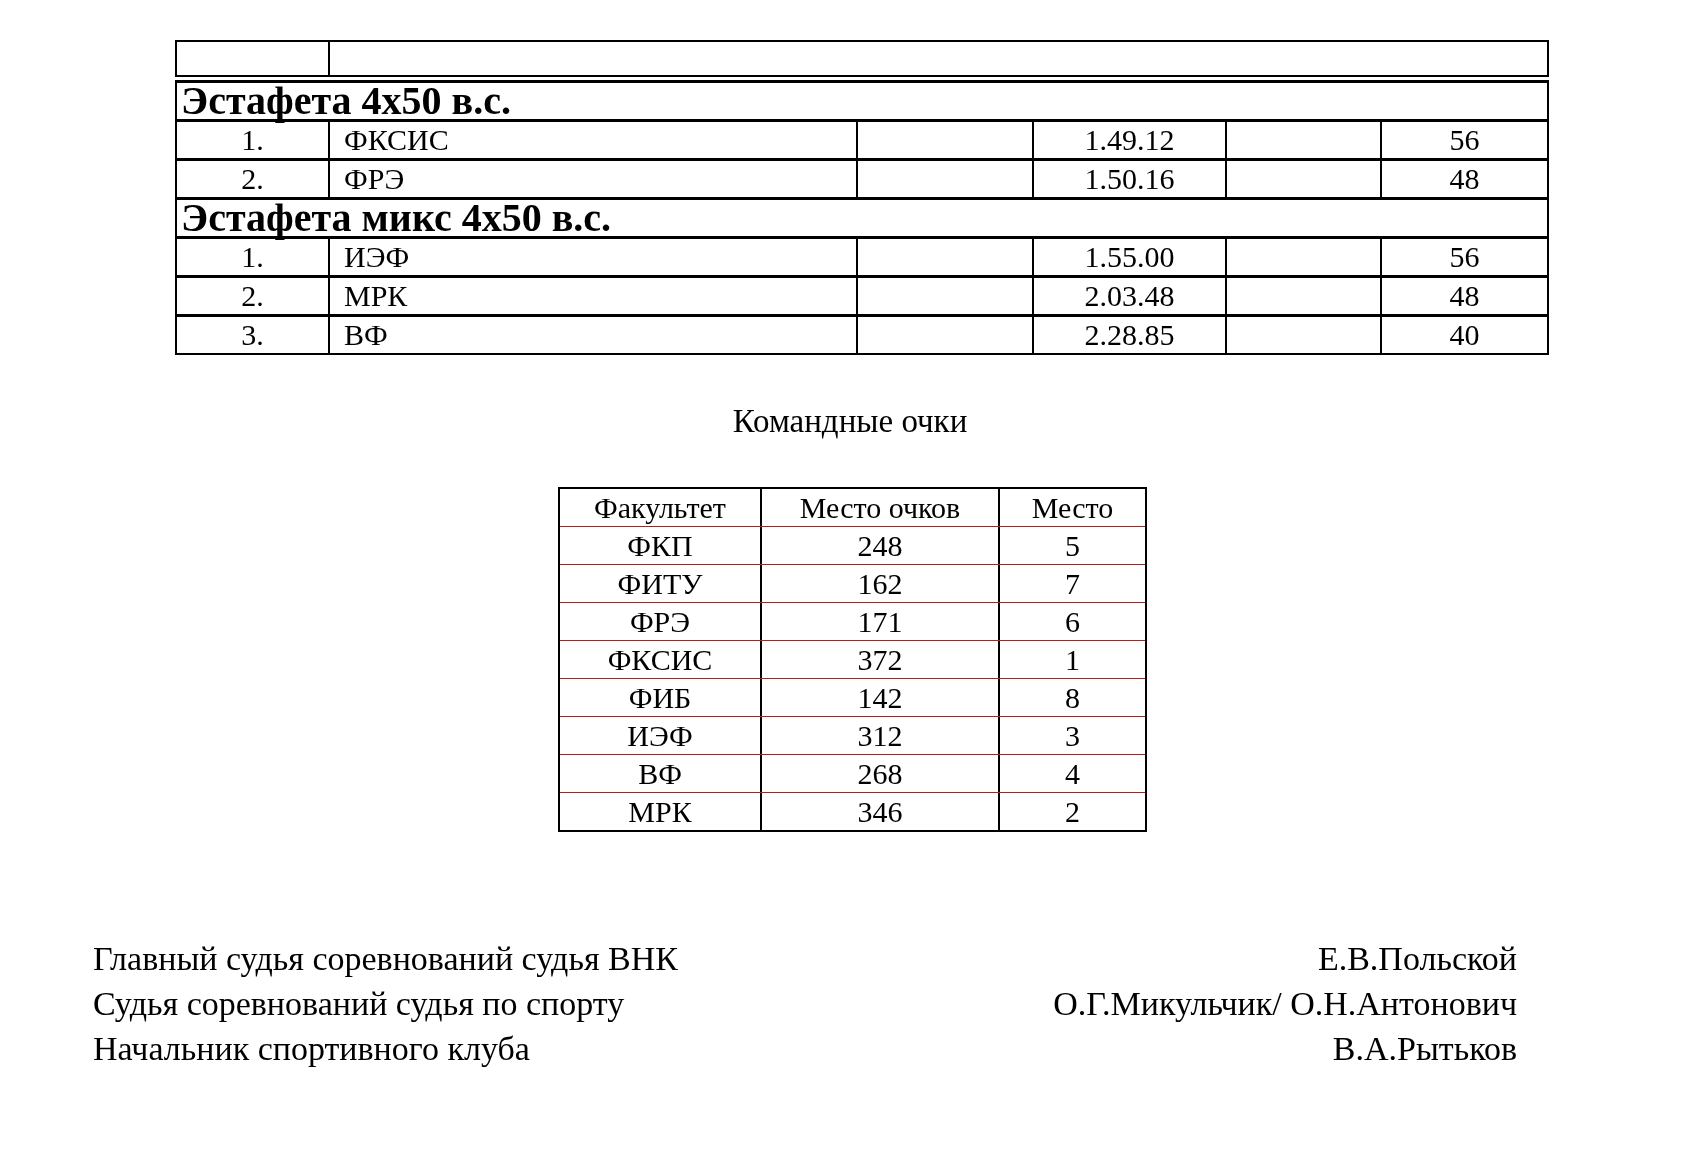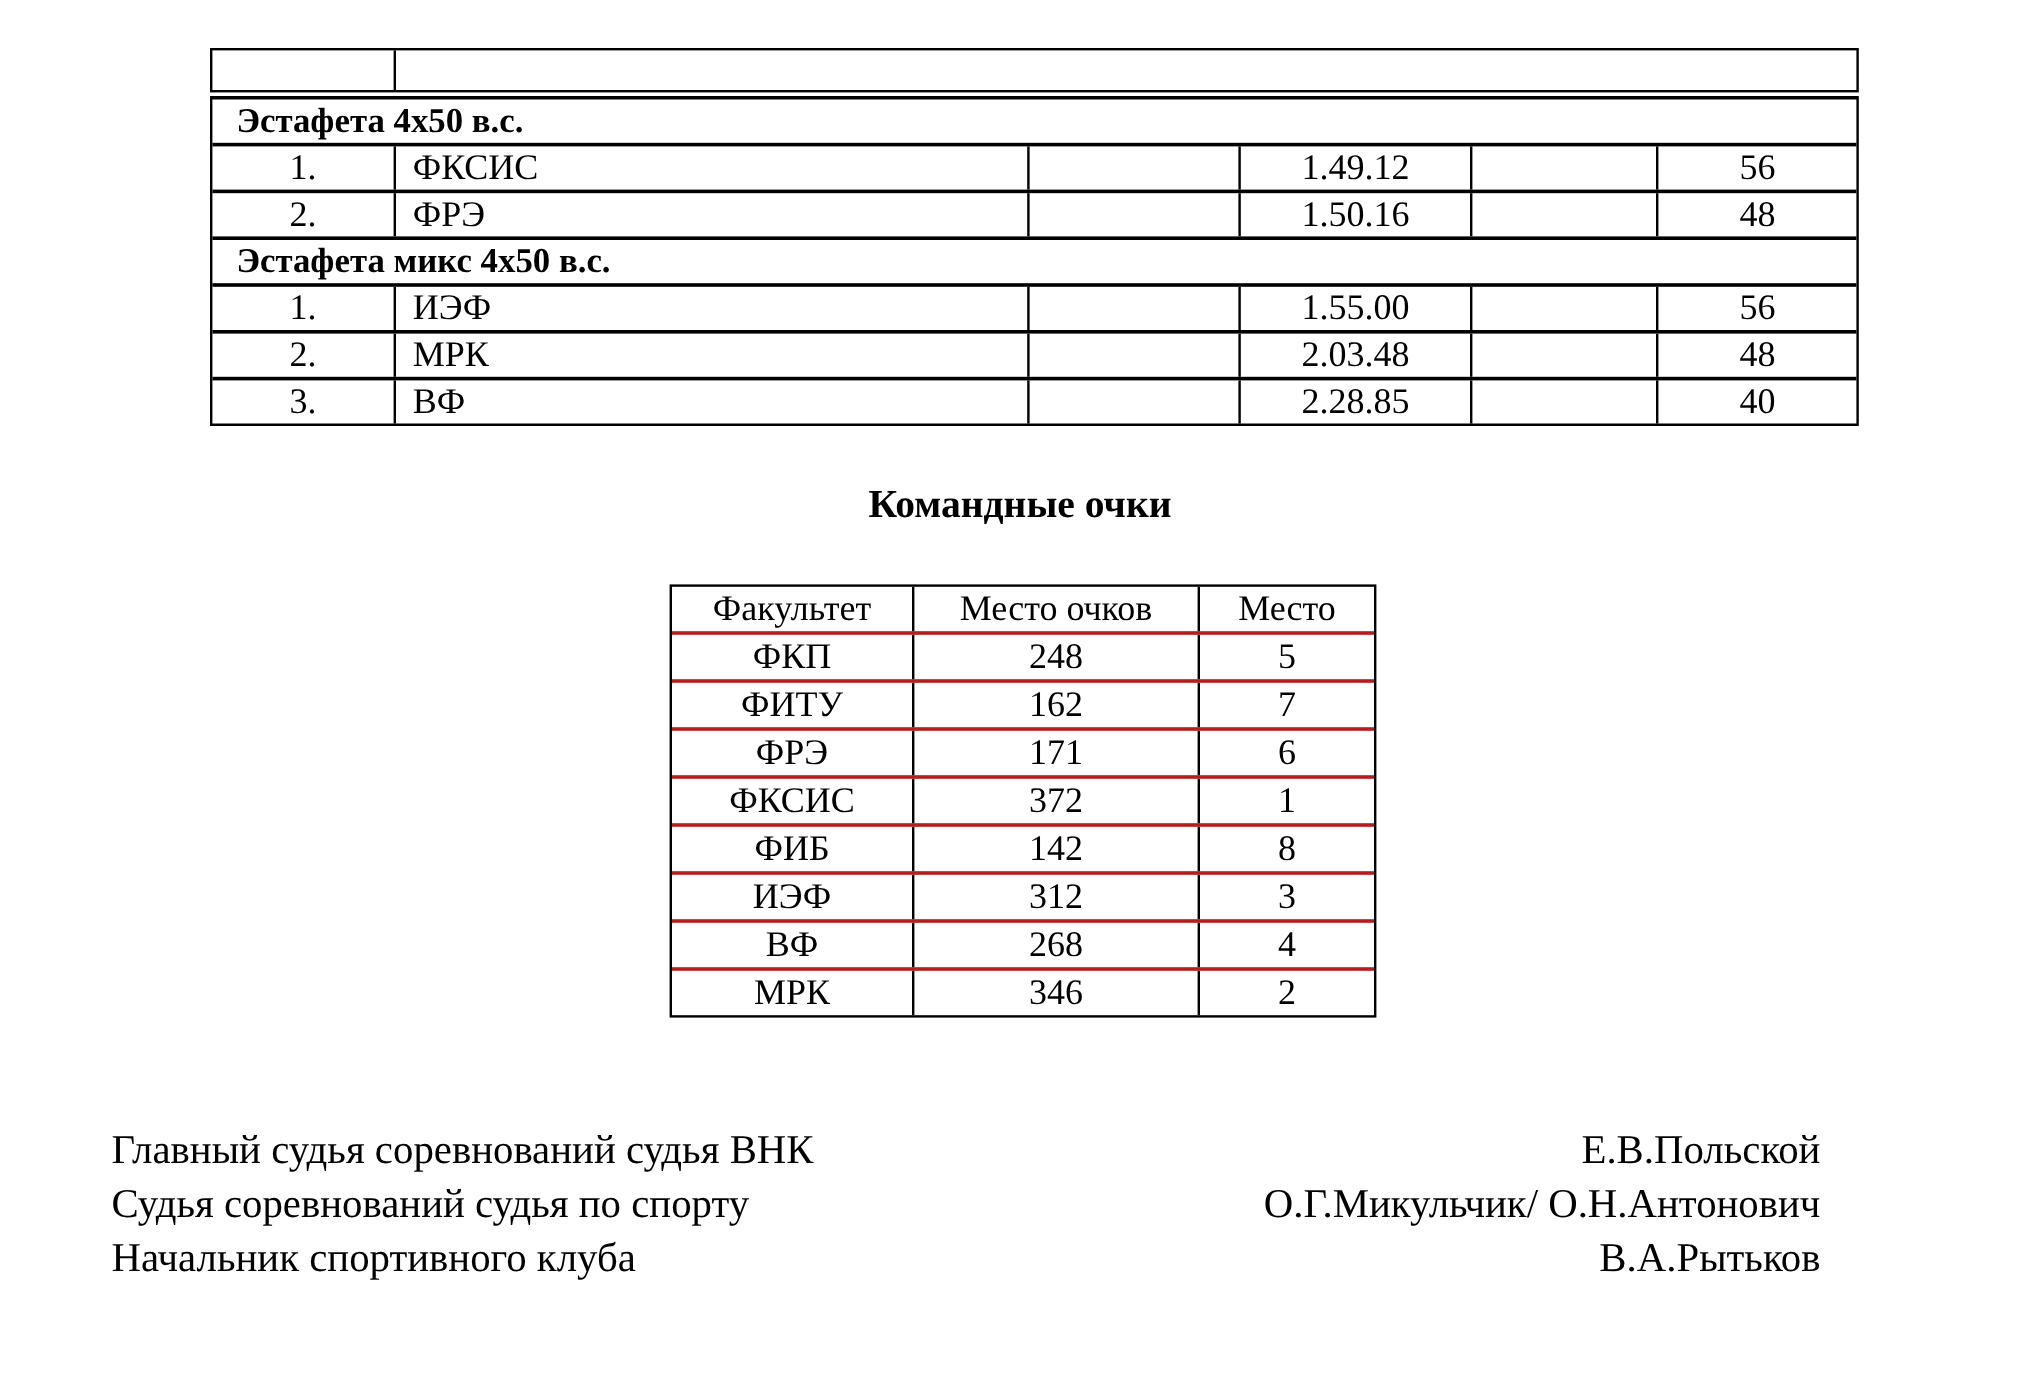--- a/index.html
+++ b/index.html
@@ -13,47 +13,47 @@
   
   .t1{position:absolute;left:175px;top:40px;width:1374px;}
   .t1-toprow{
     border:2px solid #000;height:33px;
     display:grid;grid-template-columns:153px 1fr;
   }
   .t1-toprow .cell{border-right:2px solid #000;}
   .t1-toprow .cell:last-child{border-right:none;}
   .t1-main{border:2px solid #000;border-top-width:3px;margin-top:3px;}
   .t1-section{
-    font-weight:bold;font-size:29px;line-height:36px;height:36px;
-    padding-left:20px;border-bottom:3px solid #000;
+    font-weight:bold;font-size:40px;line-height:36px;height:36px;
+    padding-left:4px;border-bottom:3px solid #000;
   }
   .t1-row{
     display:grid;grid-template-columns:153px 528px 176px 193px 155px 1fr;
     height:36px;border-bottom:3px solid #000;
   }
   .t1-row:last-child{border-bottom:none;}
   .t1-row .cell{
     border-right:2px solid #000;font-size:30px;line-height:36px;
     white-space:nowrap;overflow:hidden;
   }
   .t1-row .cell:last-child{border-right:none;}
   .c-center{text-align:center;}
   .c-left{text-align:left;padding-left:14px;}
 
   
   .tp-title{
     position:absolute;left:0;top:403px;width:1700px;
-    text-align:center;font-weight:bold;font-size:33px;
+    text-align:center;font-weight:normal;font-size:33px;
   }
 
   
   .t2{position:absolute;left:558px;top:487px;width:585px;border:2px solid #000;}
   .t2-row{
     display:grid;grid-template-columns:202px 238px 1fr;
-    height:37px;border-bottom:3px solid #b91c1c;
+    height:37px;border-bottom:1px solid #b91c1c;
   }
   .t2-row:last-child{border-bottom:none;}
   .t2-row .cell{
     border-right:2px solid #000;font-size:30px;line-height:37px;
     text-align:center;white-space:nowrap;overflow:hidden;
   }
   .t2-row .cell:last-child{border-right:none;}
 
   
   .sig{position:absolute;left:93px;top:936px;width:1424px;}

